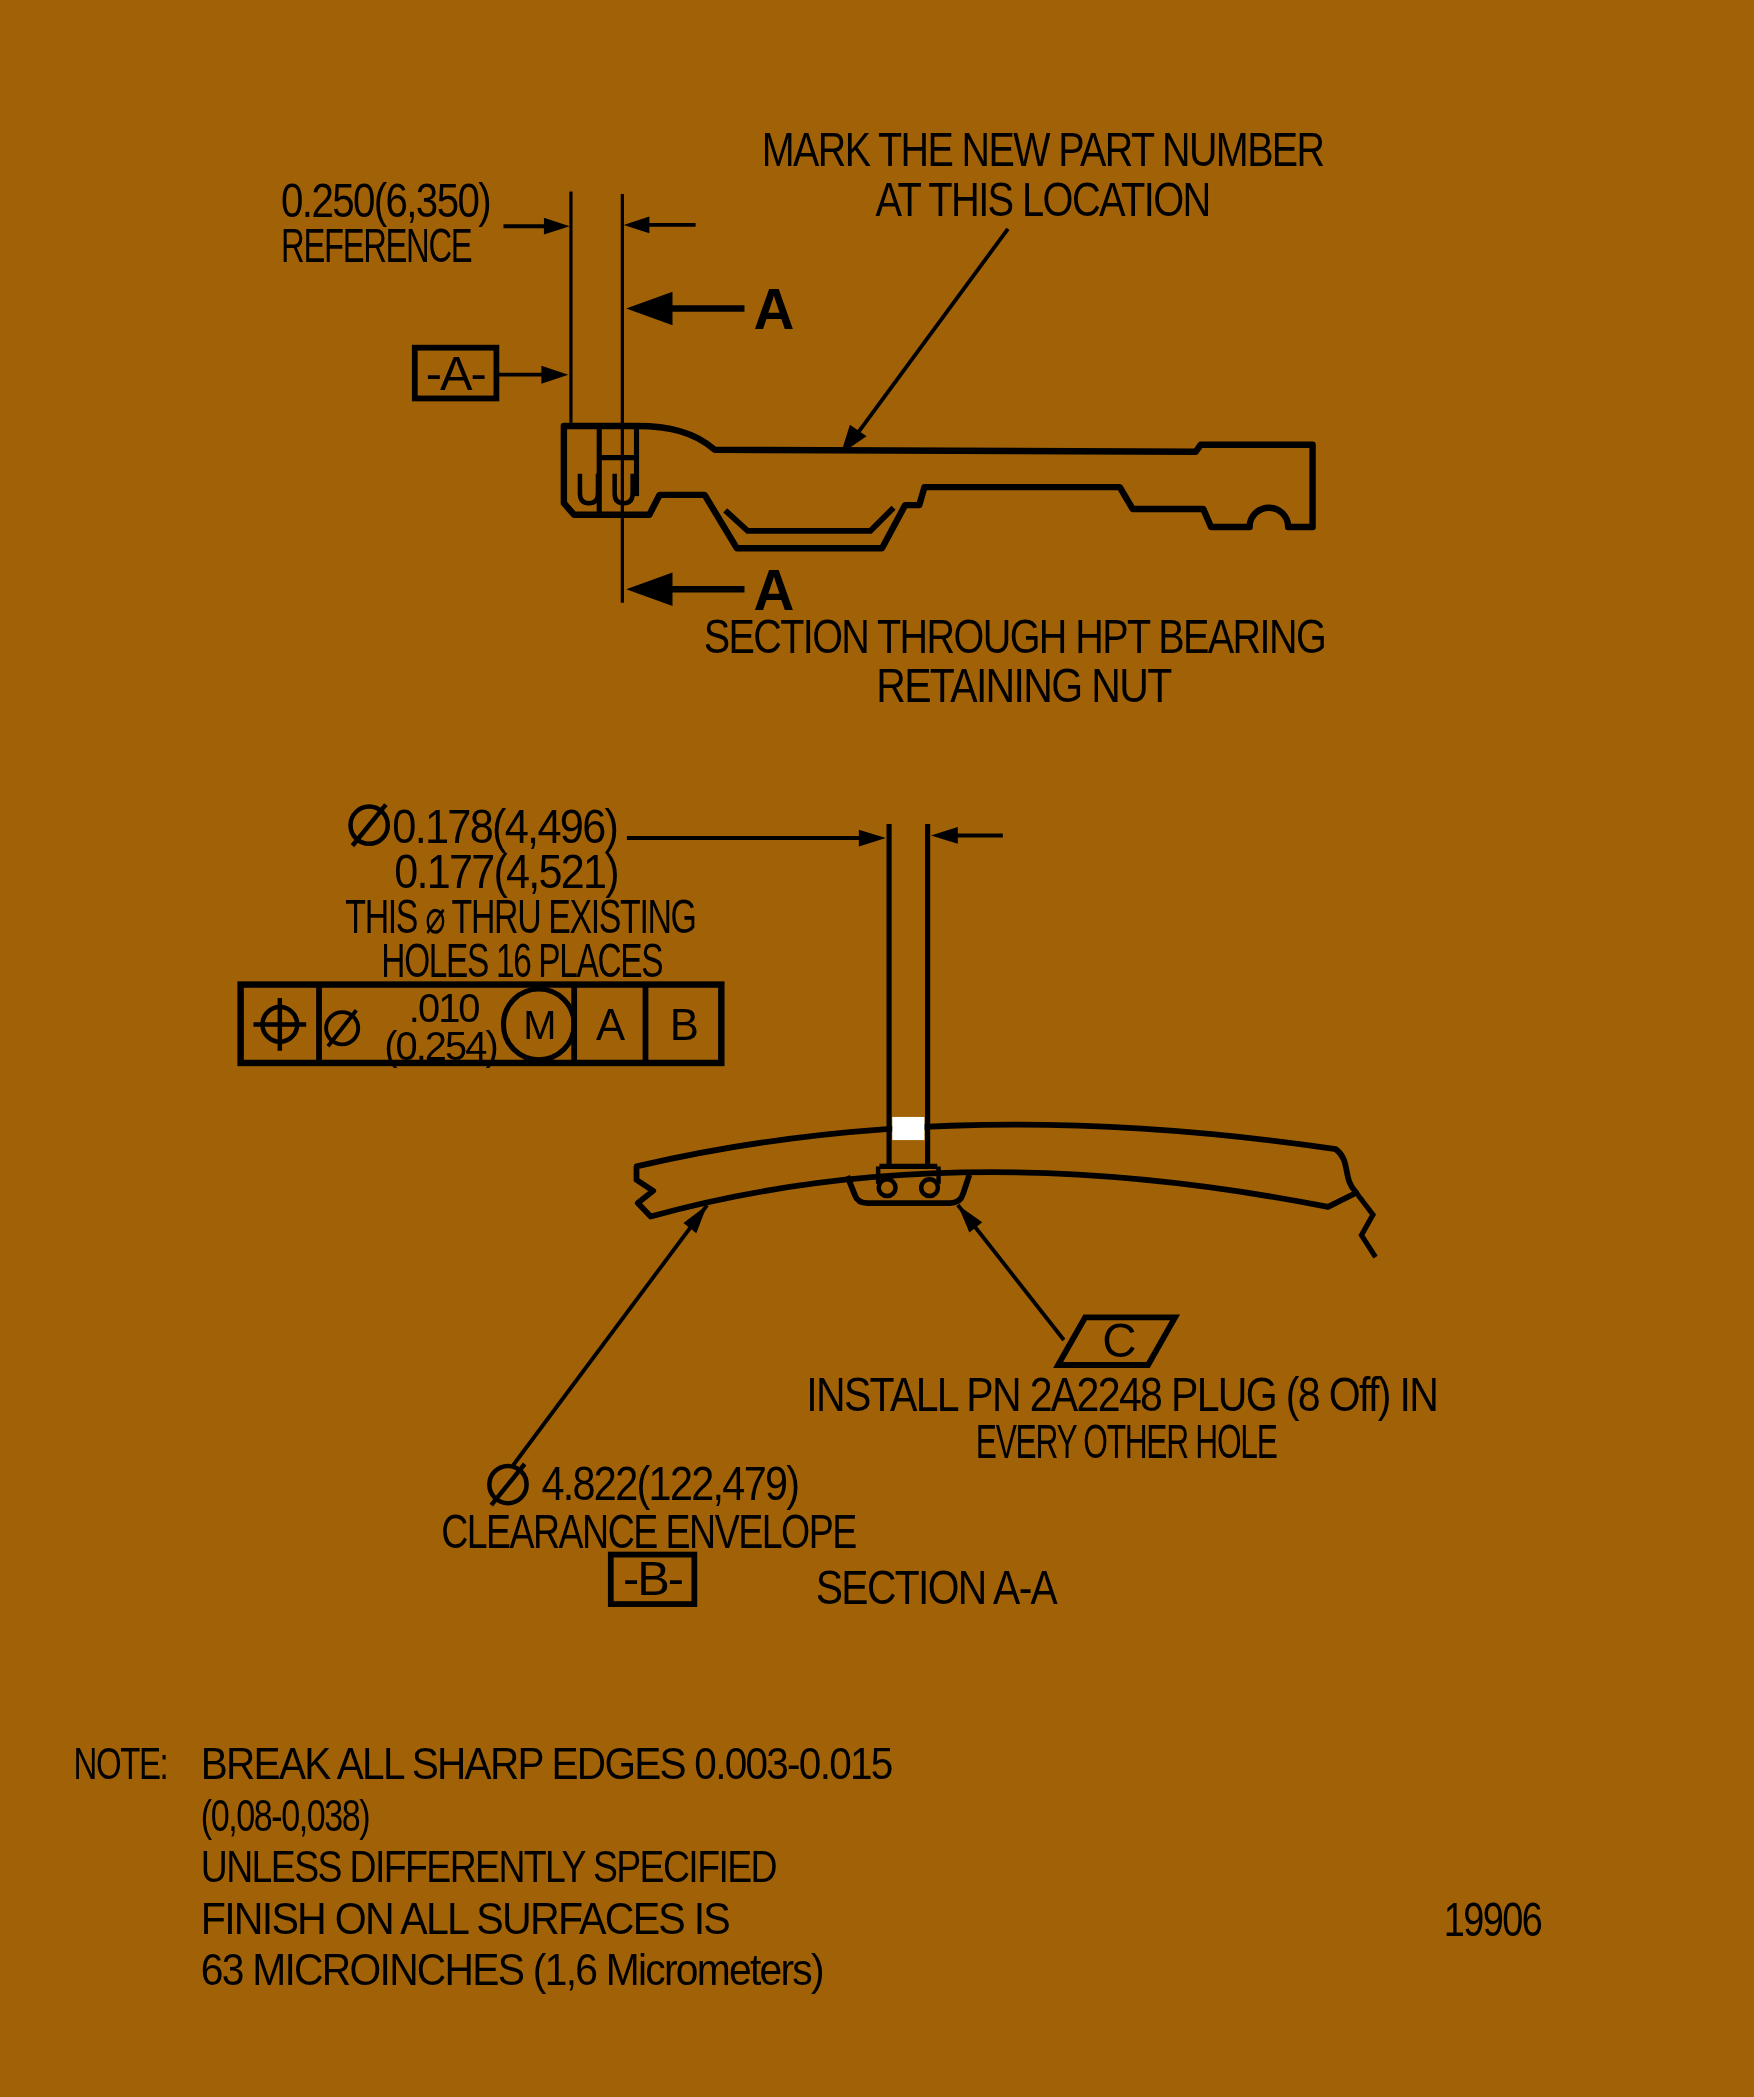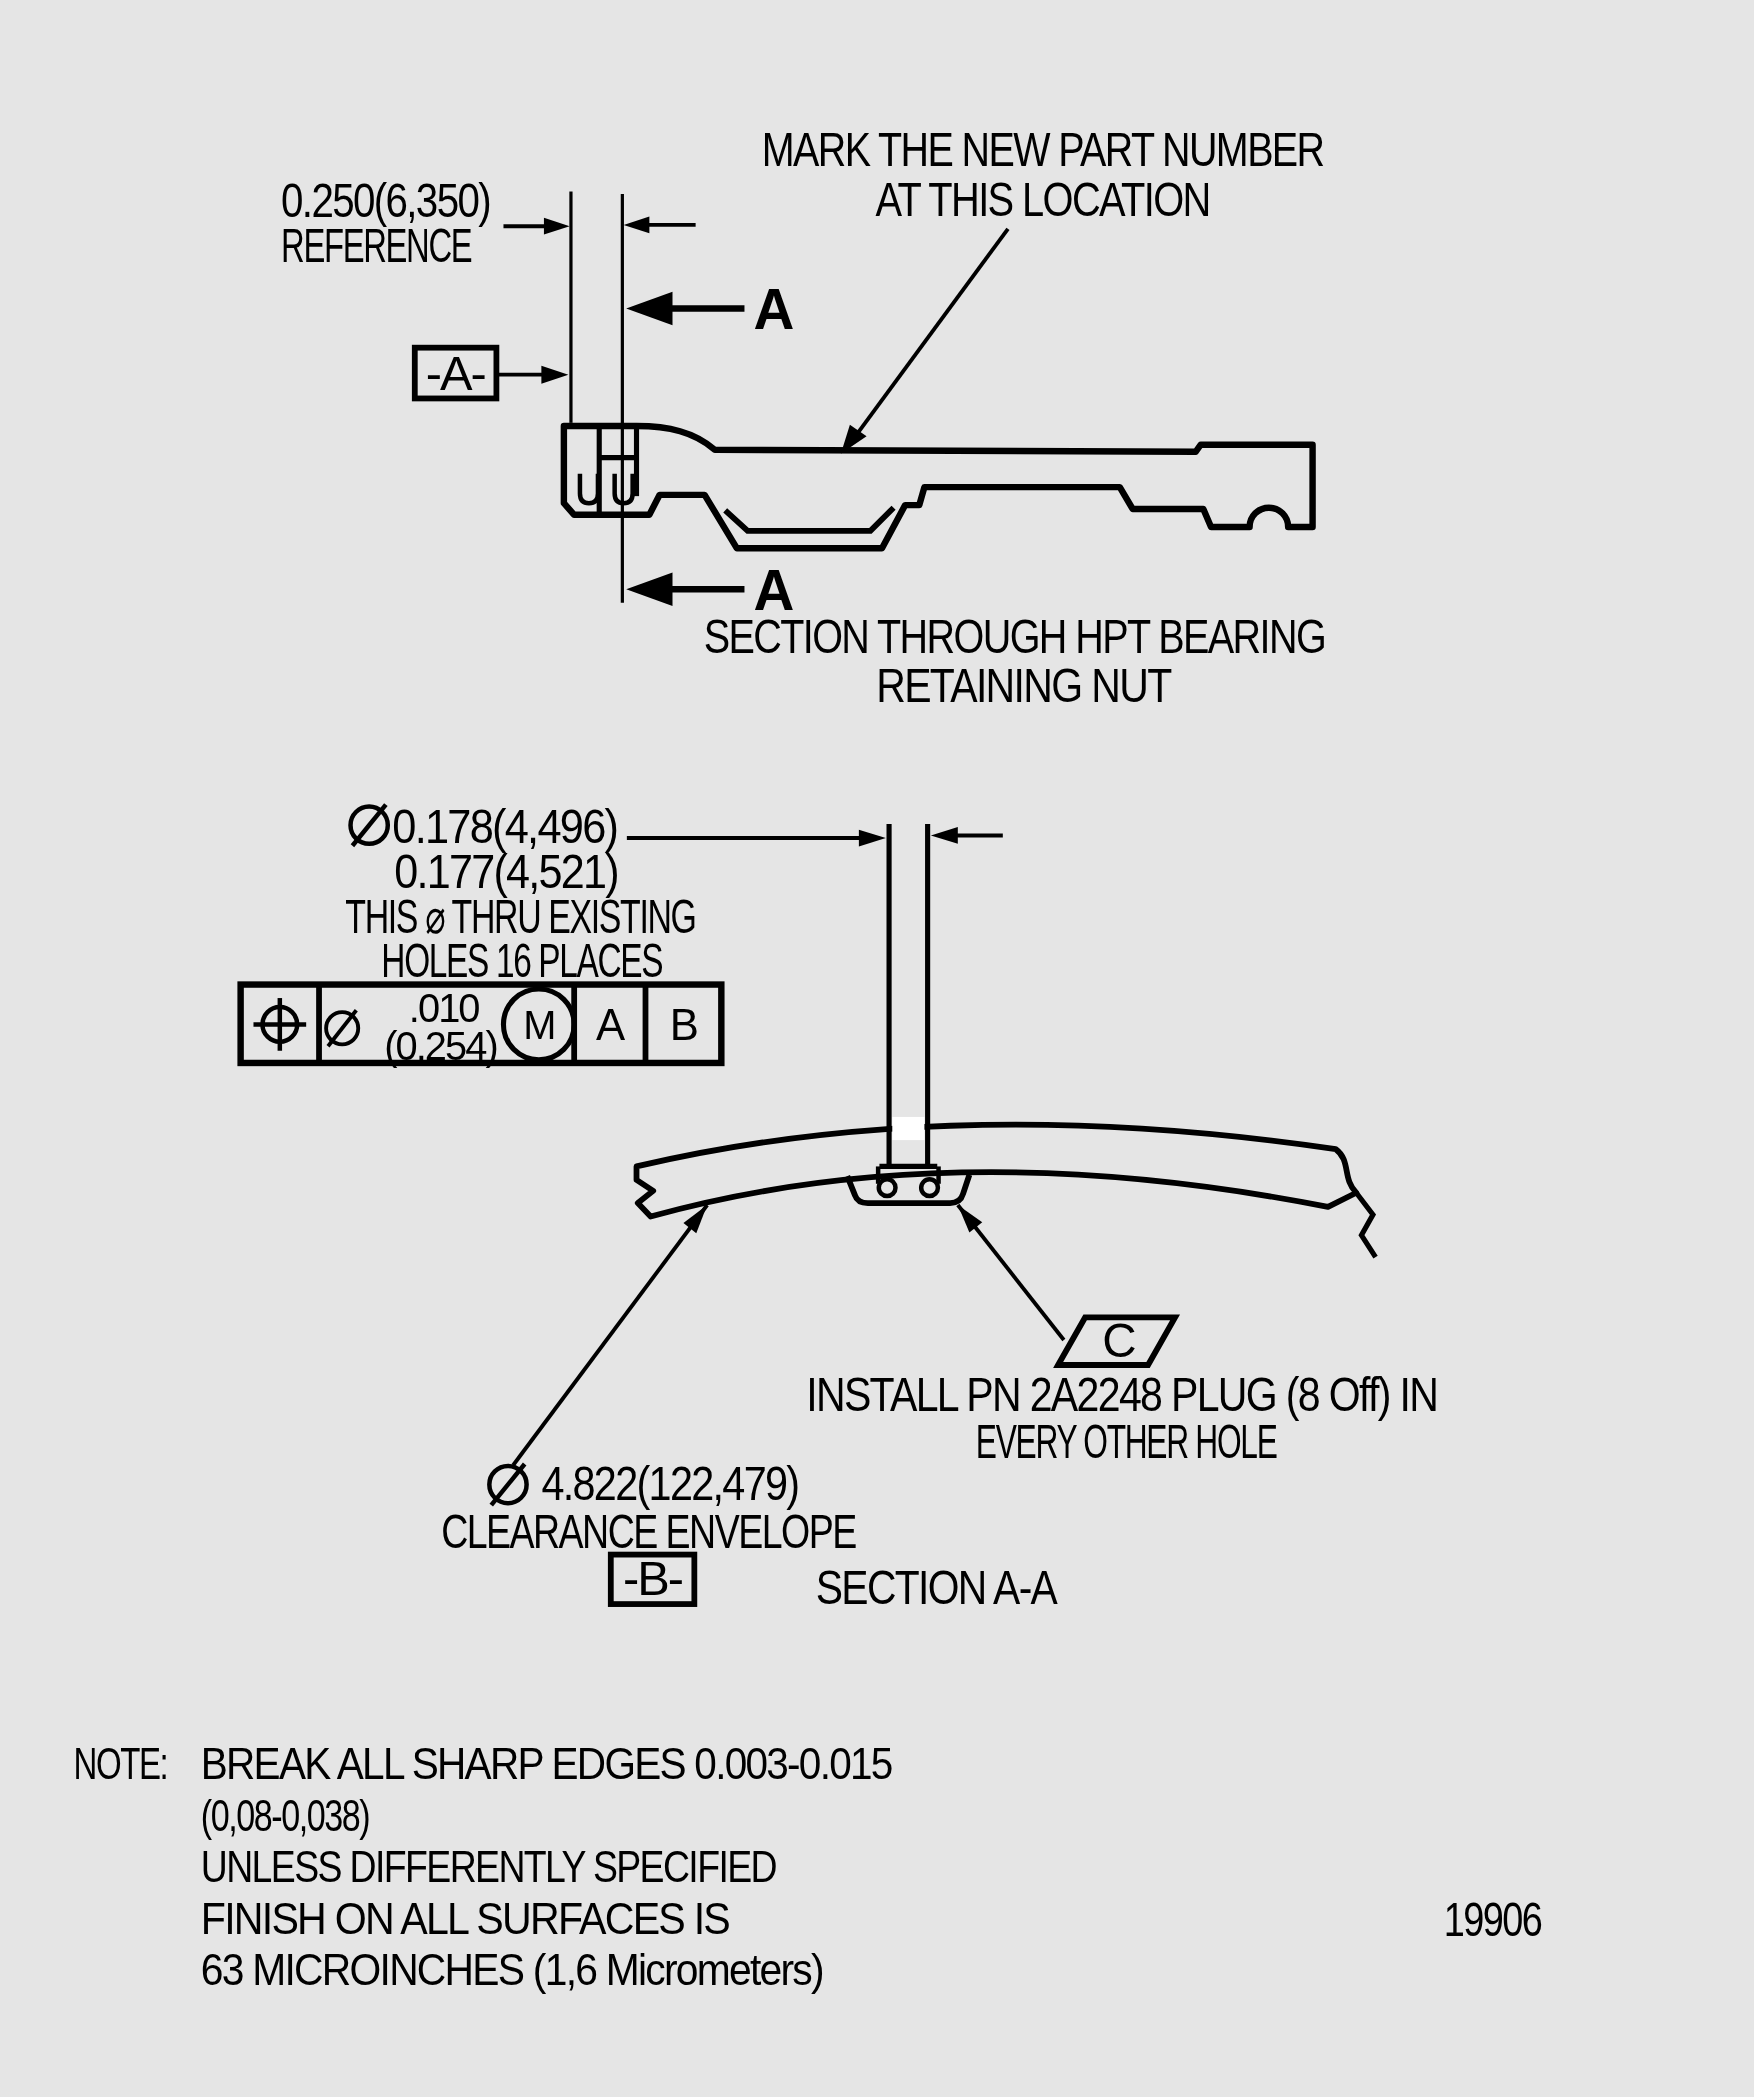--- a/index.html
+++ b/index.html
@@ -1,16 +1,16 @@
 <!DOCTYPE html>
 <html style="font-size:10.3px"><head>
 <meta charset="utf-8">
 <style>
   html,body{margin:0;padding:0;background:#ffffff;}
-  .page{position:relative;width:1755px;height:2097px;background:#e5e5e5;overflow:hidden;}
+  .page{position:relative;width:1755px;height:2097px;background:#a16207;overflow:hidden;}
   svg{position:absolute;left:0;top:0;}
   text{font-family:"Liberation Sans","DejaVu Sans",sans-serif;fill:#000000;letter-spacing:-3px;}
   .t74{font-size:74px;}
   .t70{font-size:70px;}
   .t88{font-size:88px;font-weight:bold;letter-spacing:0;}
   .t62{font-size:62px;}
   .t68{font-size:68px;}
   .mid{text-anchor:middle;}
   .ln{stroke:#000000;fill:none;}
   .ah{fill:#000000;stroke:none;}

